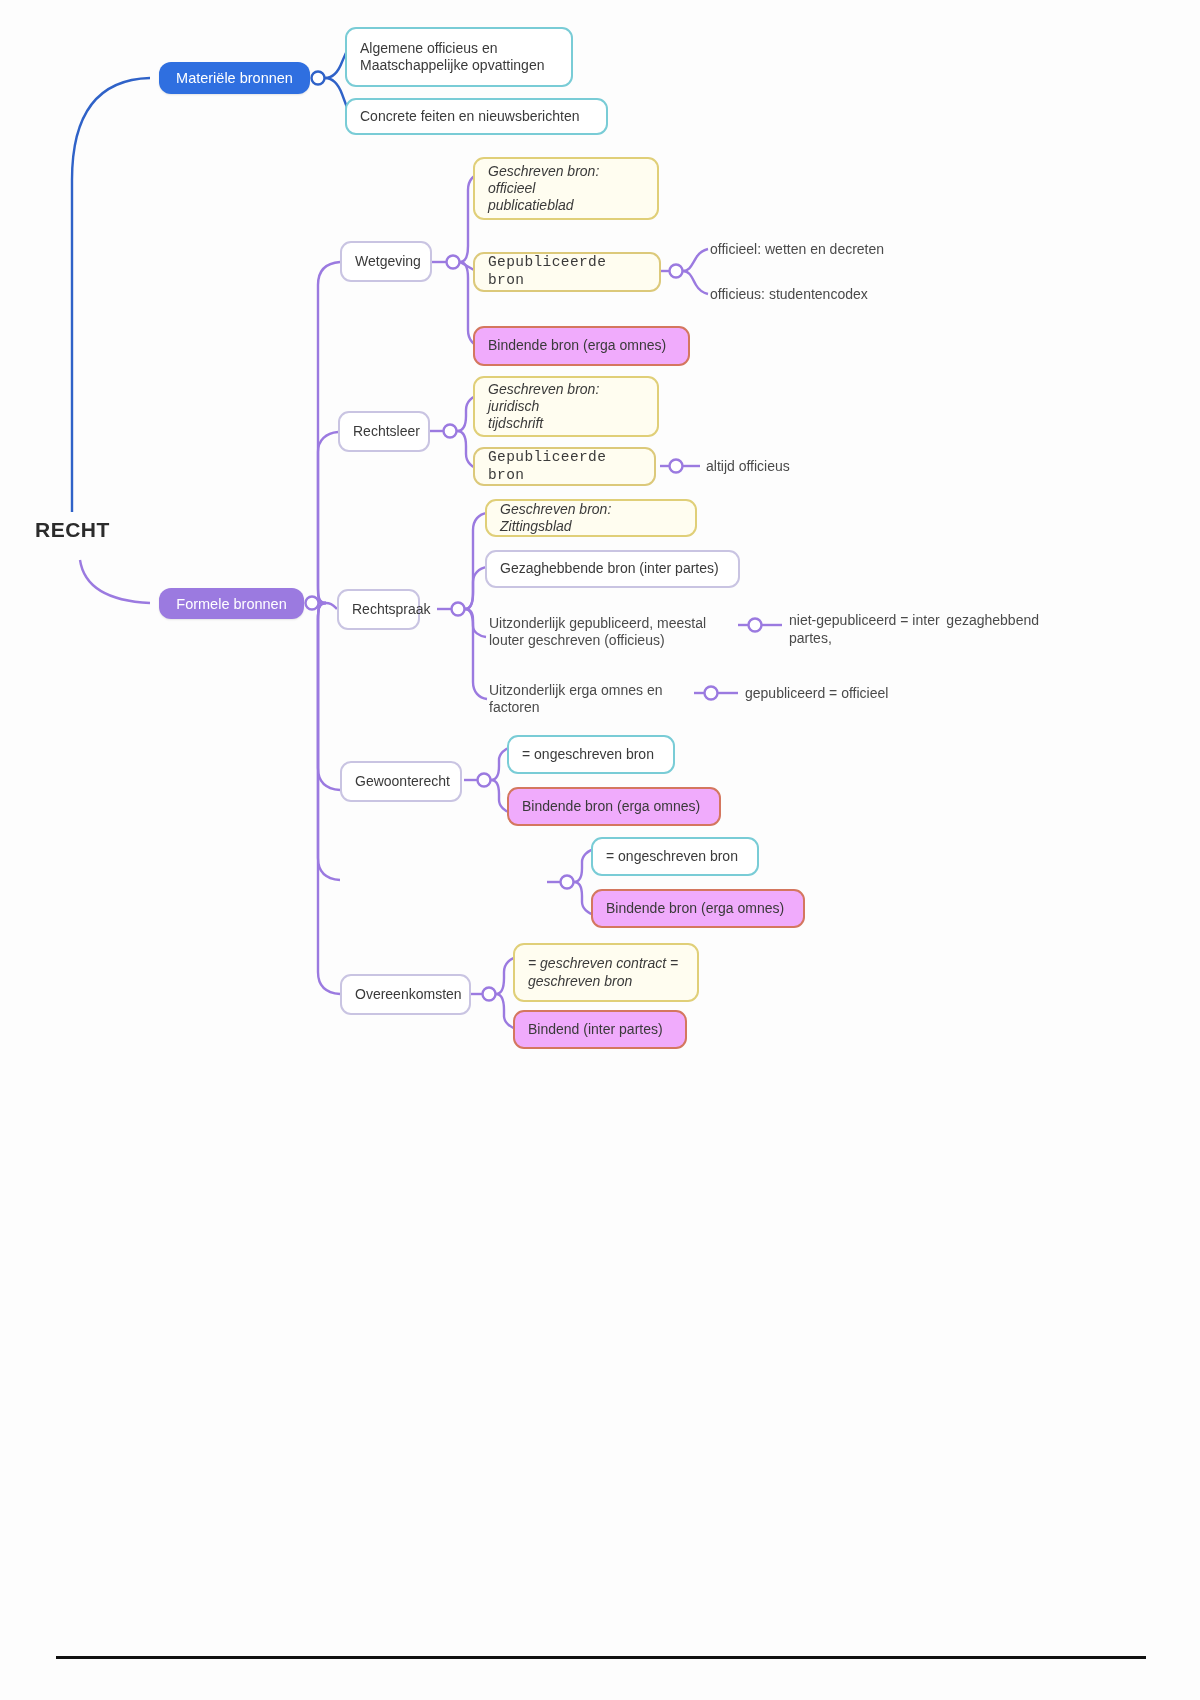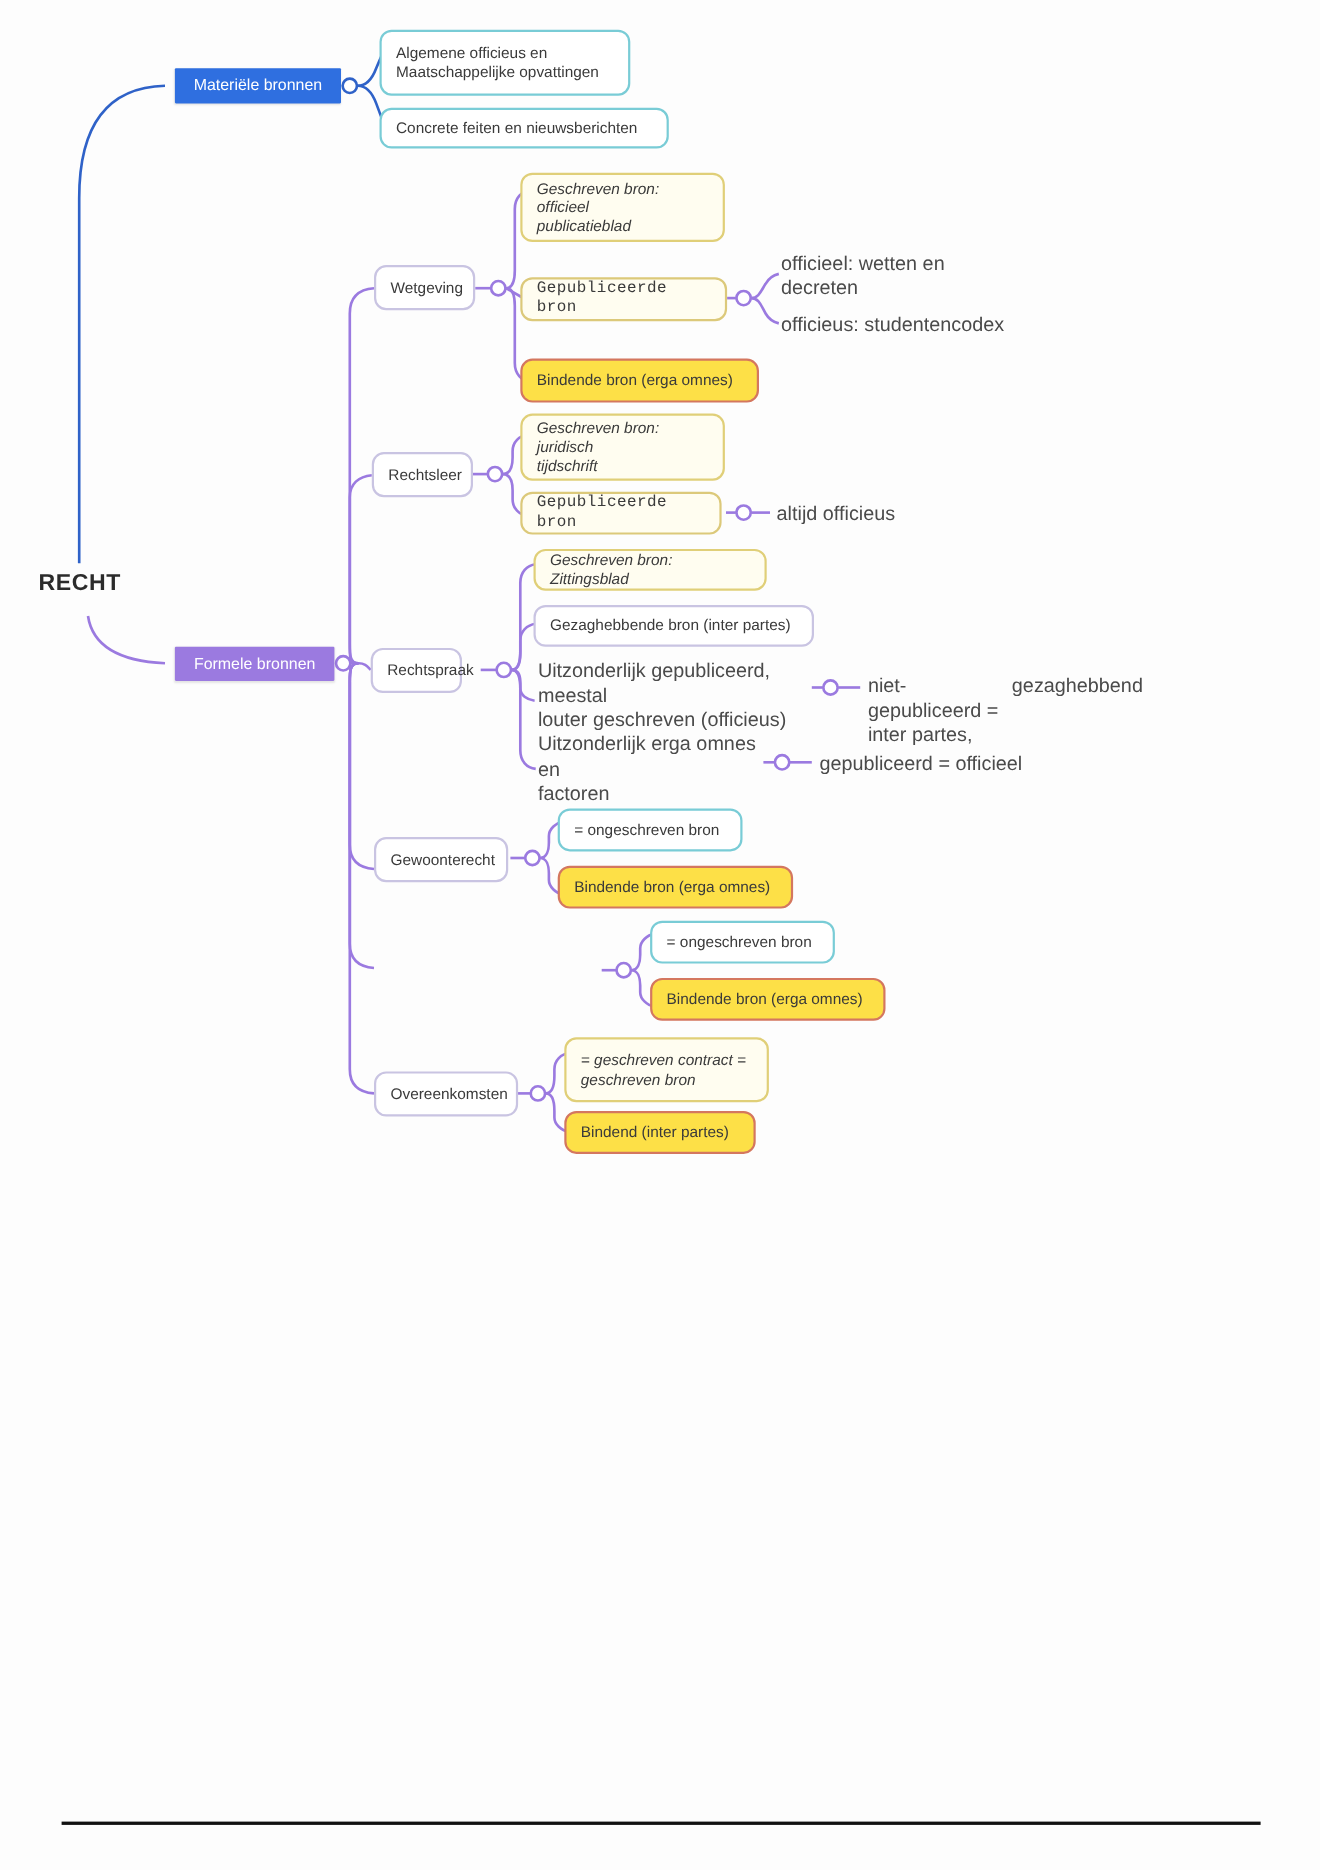--- a/index.html
+++ b/index.html
@@ -17,43 +17,43 @@
   .node .txt{display:block;width:100%;}
 
   
   .root{
     left:35px;top:518px;
     font-size:21px;color:#2b2b2b;font-weight:600;letter-spacing:.5px;
   }
 
   
   .pill{
-    border-radius:1px;color:#ffffff;
+    border-radius:12px;color:#ffffff;
     font-size:14.5px;padding:7px 14px;
     justify-content:center;text-align:center;
     box-shadow:0 1px 2px rgba(0,0,0,.10);
   }
   .pill-blue{background:#2f6fe0;}
   .pill-purple{background:#9b7ae0;}
 
   
   .box{
     border:2px solid #cfcfe0;border-radius:11px;background:#ffffff;
     font-size:14px;color:#3a3a3a;padding:8px 13px;
     line-height:1.22;
   }
   .box.lav{border-color:#c9c4e2;}
   .box.cyan{border-color:#79ccd6;}
   .box.yellow{border-color:#e0cf78;background:#fffdf0;font-style:italic;}
   .box.yellow-mono{border-color:#dcc97a;background:#fffdf0;font-family:"Liberation Mono",monospace;font-size:14.5px;letter-spacing:.4px;}
-  .box.red{border-color:#d4775f;background:#fde047;}
+  .box.red{border-color:#d4775f;background:#f0abfc;}
 
   
   .bare{
-    font-size:18px;color:#4a4a4a;line-height:1.25;
+    font-size:14px;color:#4a4a4a;line-height:1.25;
     background:transparent;border:none;padding:0;
   }
 </style>
 </head>
 <body>
 
 <div id="canvas">
 
   <svg class="links" viewBox="0 0 1200 1700">
 

